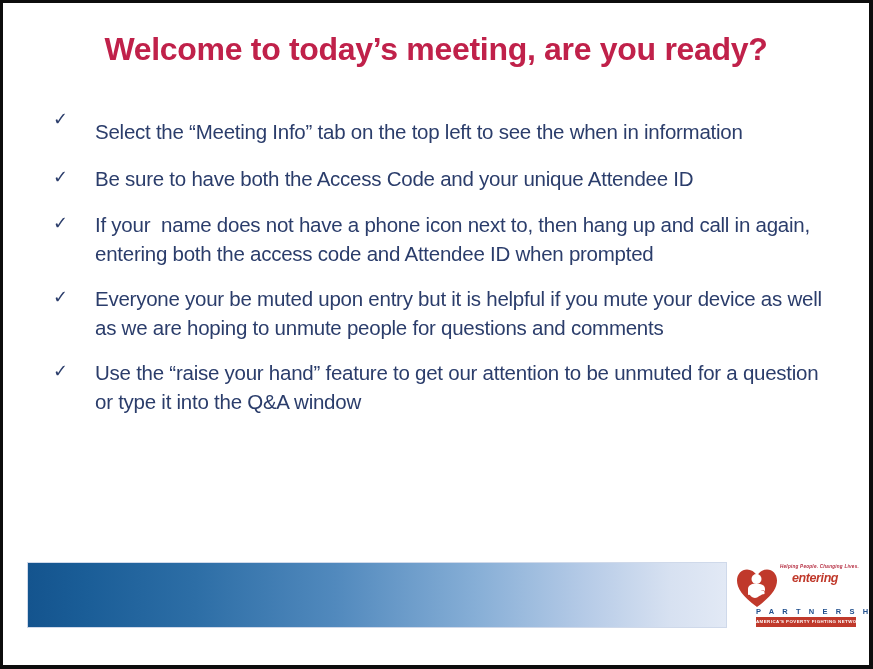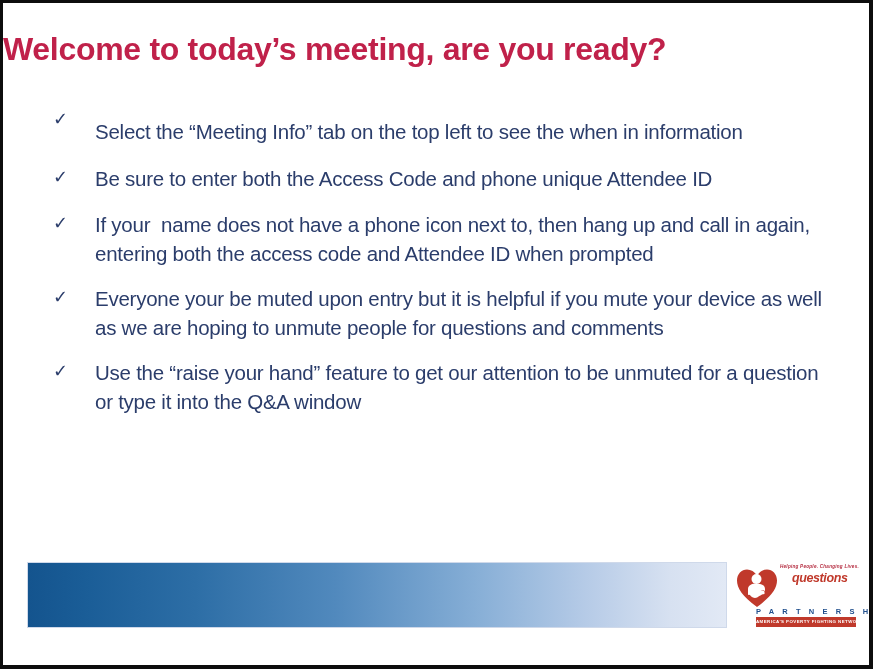--- a/index.html
+++ b/index.html
@@ -25,21 +25,21 @@
     border-right: 4px solid #0d0d0d;
     border-bottom: 4px solid #0d0d0d;
     overflow: hidden;
   }
 
   .slide-title {
     position: absolute;
     left: 0;
     right: 0;
     top: 28px;
-    text-align: left;
+    text-align: center;
     font-family: "Liberation Sans", sans-serif;
     font-size: 32px;
     font-weight: bold;
     letter-spacing: -0.3px;
     color: #c0214a;
     white-space: nowrap;
   }
 
   .bullet-list {
     position: absolute;
@@ -195,21 +195,21 @@
 
   <div class="bullet-list">
 
     <div class="bullet-item loose">
       <span class="bullet-mark">✓</span>
       <span class="bullet-text">Select the “Meeting Info” tab on the top left to see the when in information</span>
     </div>
 
     <div class="bullet-item">
       <span class="bullet-mark">✓</span>
-      <span class="bullet-text">Be sure to enter both the Access Code and phone unique Attendee ID</span>
+      <span class="bullet-text">Be sure to have both the Access Code and your unique Attendee ID</span>
     </div>
 
     <div class="bullet-item">
       <span class="bullet-mark">✓</span>
       <span class="bullet-text">If your  name does not have a phone icon next to, then hang up and call in again, entering both the access code and Attendee ID when prompted</span>
     </div>
 
     <div class="bullet-item">
       <span class="bullet-mark">✓</span>
       <span class="bullet-text">Everyone your be muted upon entry but it is helpful if you mute your device as well as we are hoping to unmute people for questions and comments</span>
@@ -227,19 +227,19 @@
   <div class="logo">
 
     <svg class="logo-heart" viewBox="0 0 42 40">
       <path d="M21 39 C6 28 1 20 1 12.5 C1 6 5.5 1.5 11 1.5 C15 1.5 18.5 3.8 21 7.5 C23.5 3.8 27 1.5 31 1.5 C36.5 1.5 41 6 41 12.5 C41 20 36 28 21 39 Z" fill="#c0392b"></path>
       <circle cx="20.5" cy="11" r="5" fill="#ffffff"></circle>
       <path d="M12 21 C12 17.5 15.5 15.5 20.5 15.5 C25.5 15.5 29 17.5 29 21 L29 23 C26 21 24 24 21 26 C17 28.5 15 26 12 27 Z" fill="#ffffff"></path>
       <path d="M13 24 C16 23.5 18 26 21 24.5 C24 23 26 21.5 28.5 23.5 L28.5 26 C25 26 22 30 19 30 C16 30 14 27 13 26 Z" fill="#ffffff"></path>
     </svg>
 
     <div class="logo-tagline">Helping People. Changing Lives.</div>
-    <div class="logo-community">questions</div>
+    <div class="logo-community">entering</div>
     <div class="logo-partnership">P A R T N E R S H I P</div>
     <div class="logo-strap">AMERICA’S POVERTY FIGHTING NETWORK</div>
 
   </div>
 
 </div>
 
 </body></html>

